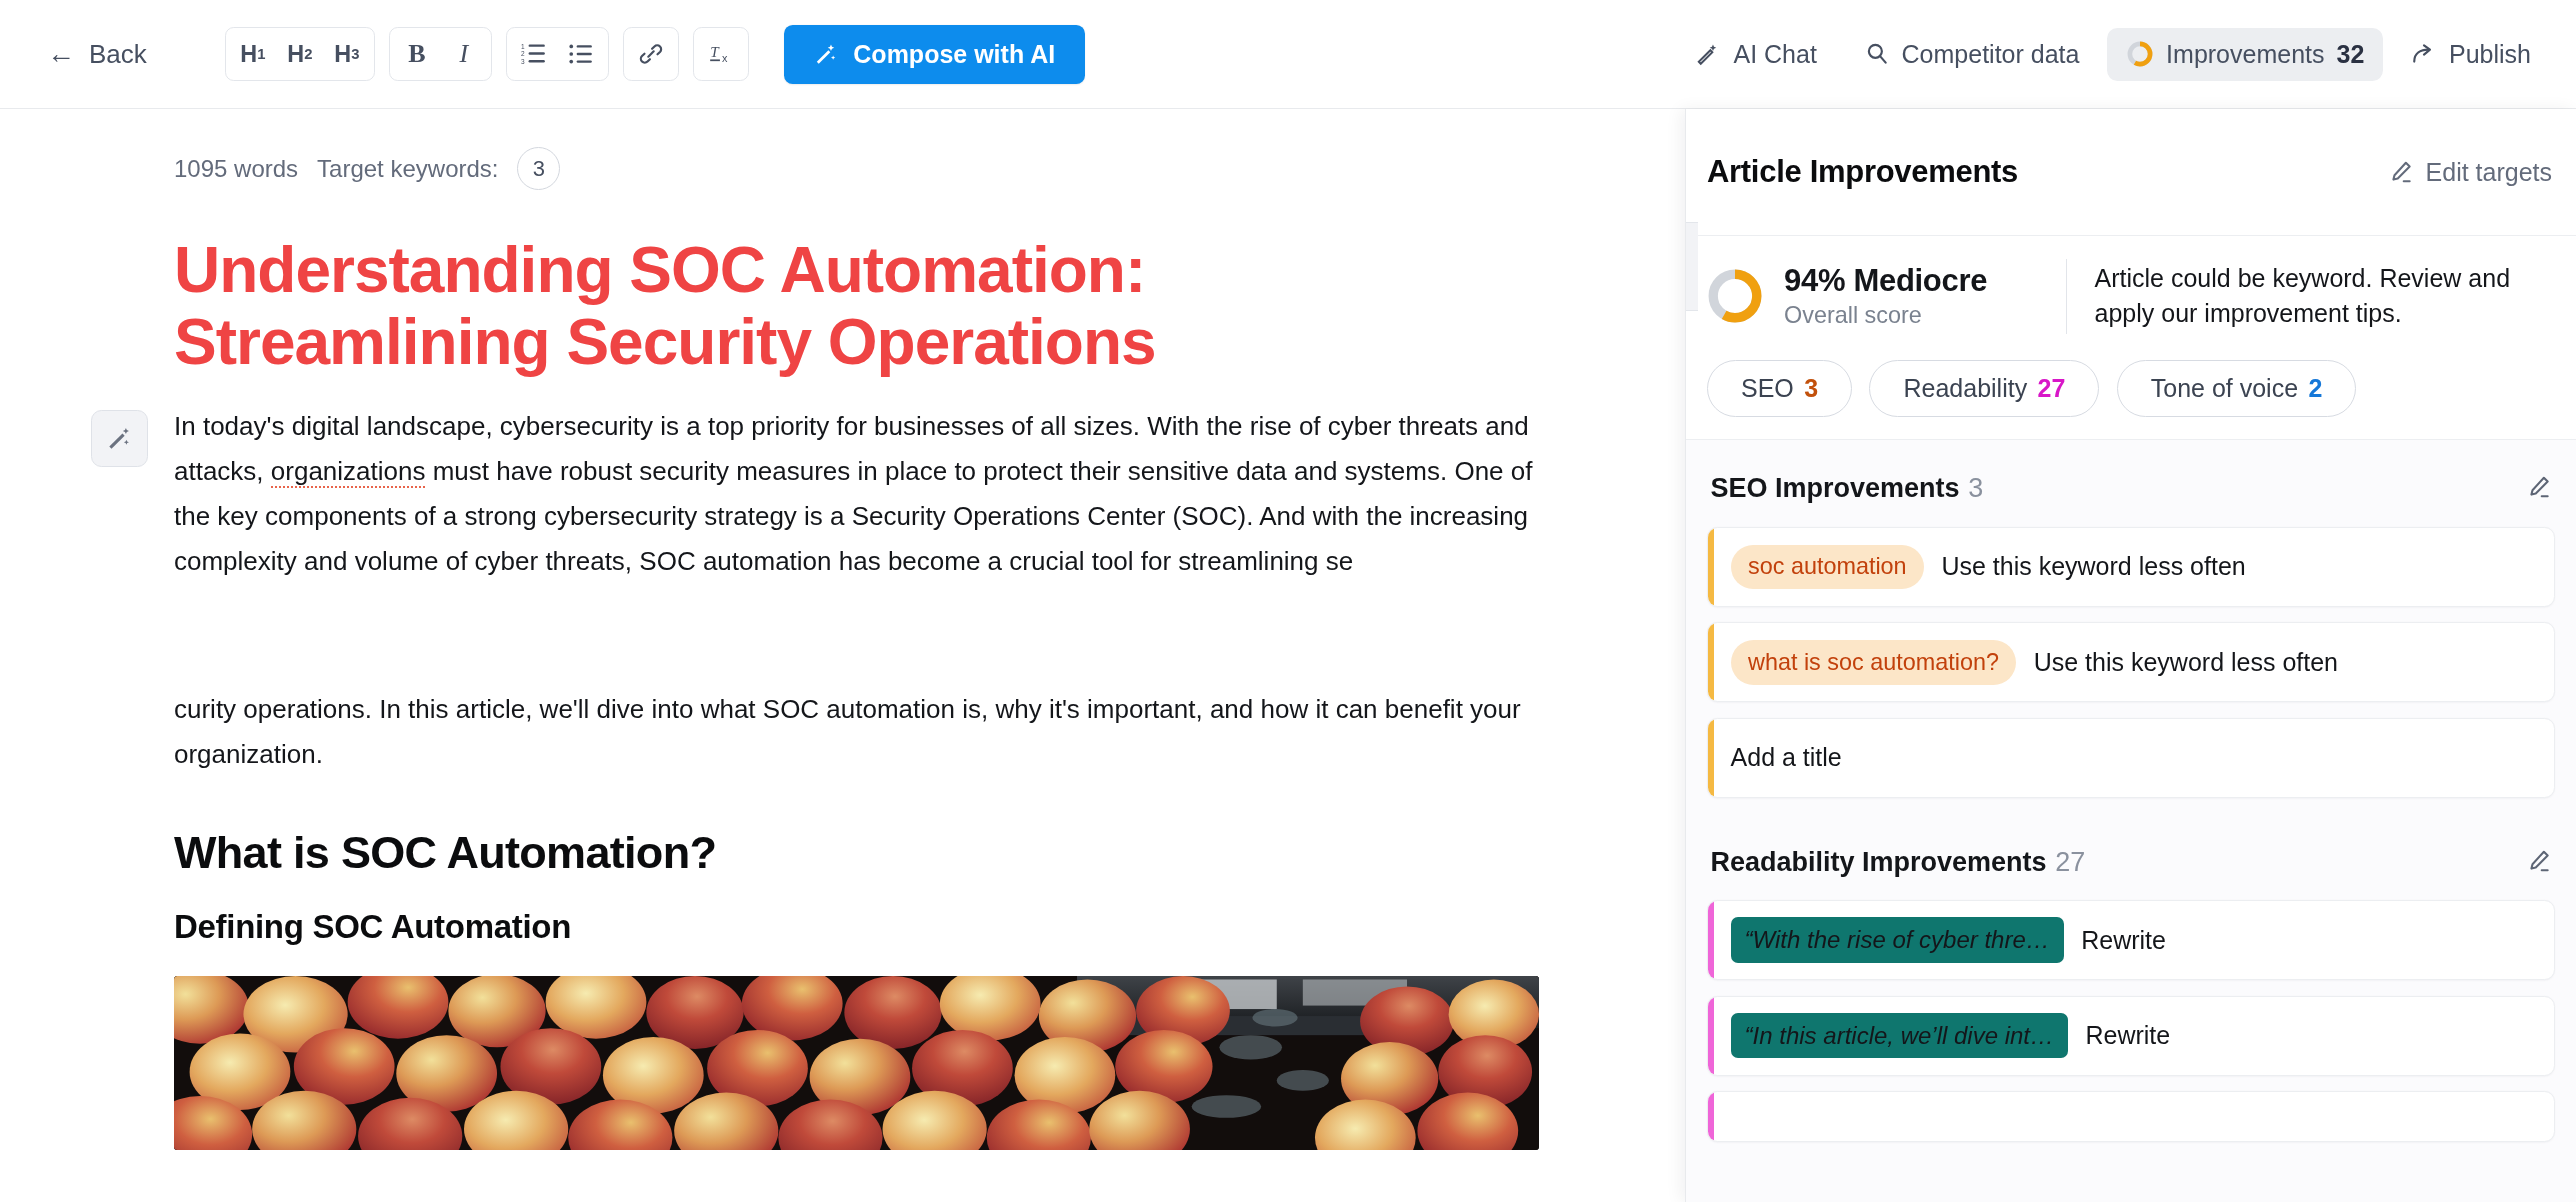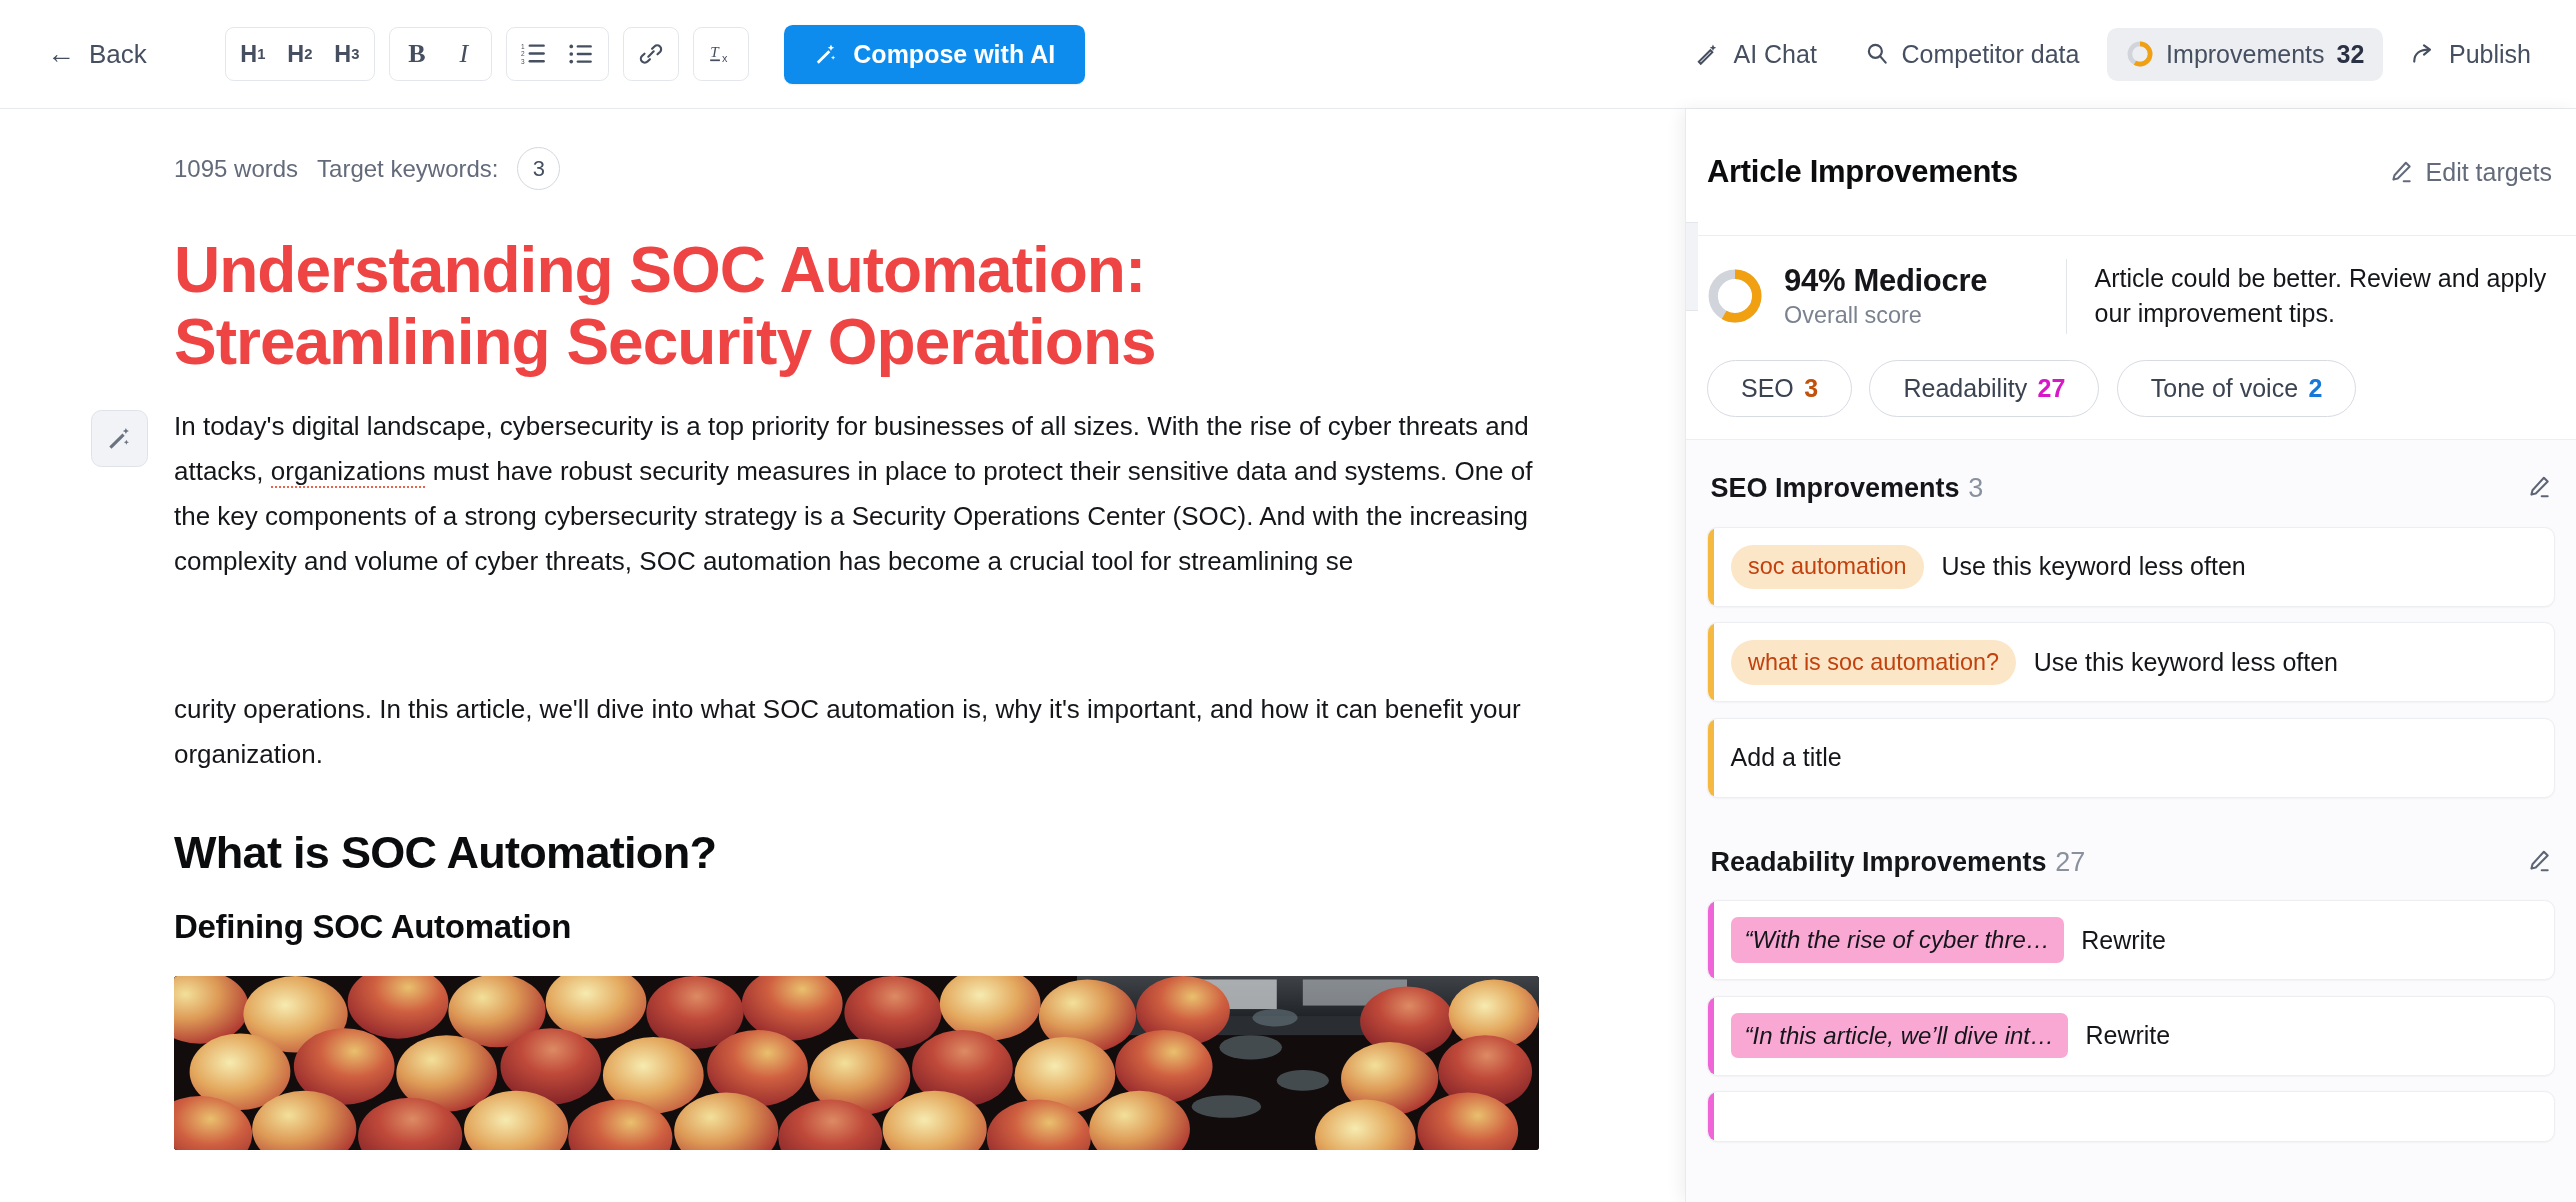--- a/index.html
+++ b/index.html
@@ -178,21 +178,21 @@
     width: 6px; height: 100%;
   }
   .card.seo::before { background: #f5b942; }
   .card.read::before { background: #ef65d8; }
   .kw-chip {
     background: #fce6c8; color: #c2410c;
     border-radius: 24px; padding: 8.7px 17.4px;
     font-size: 23.4px; white-space: nowrap;
   }
   .quote-chip {
-    background: #f9a8d4; color: #14161a;
+    background: #0f766e; color: #14161a;
     border-radius: 7px; padding: 8.7px 14px;
     font-size: 24px; font-style: italic;
     max-width: 434px; overflow: hidden;
     text-overflow: ellipsis; white-space: nowrap;
   }
   .card-action { font-size: 25px; color: #14161a; white-space: nowrap; }
   .card-plain { font-size: 25px; color: #14161a; }
 
   .collapse-btn {
     position: absolute; top: 113px; left: -42px;
@@ -449,21 +449,21 @@
     <div class="score-row">
       <svg class="donut" viewBox="0 0 36 36">
         <circle cx="18" cy="18" r="14" fill="none" stroke="#D1D5DB" stroke-width="6"></circle>
         <circle cx="18" cy="18" r="14" fill="none" stroke="#F0A010" stroke-width="6" stroke-dasharray="51 36.9" transform="rotate(-90 18 18)" stroke-linecap="butt"></circle>
       </svg>
       <div class="score-text">
         <div class="score-main">94% Mediocre</div>
         <div class="score-sub">Overall score</div>
       </div>
       <div class="score-div"></div>
-      <div class="score-note">Article could be better. Review and apply our improvement tips.</div>
+      <div class="score-note">Article could be keyword. Review and apply our improvement tips.</div>
     </div>
 
     <div class="tabs">
       <div class="tab">
         <span>SEO</span>
         <span class="n" style="color:#c2510c">3</span>
       </div>
       <div class="tab">
         <span>Readability</span>
         <span class="n" style="color:#d817c8">27</span>

